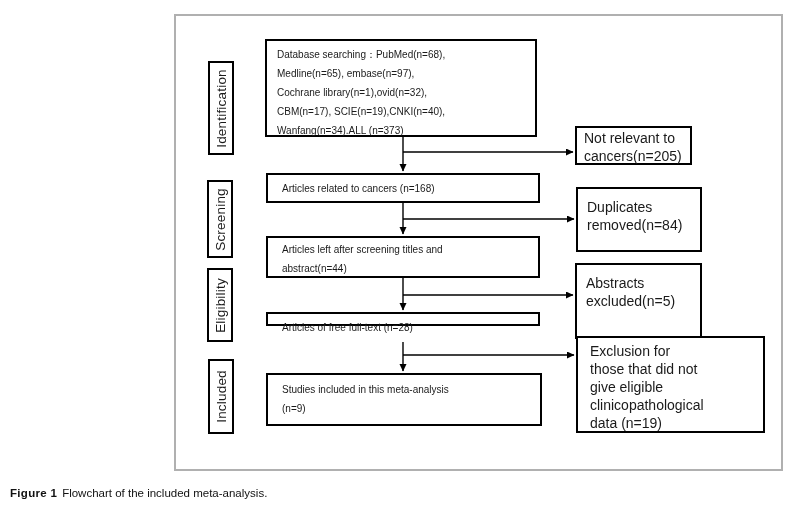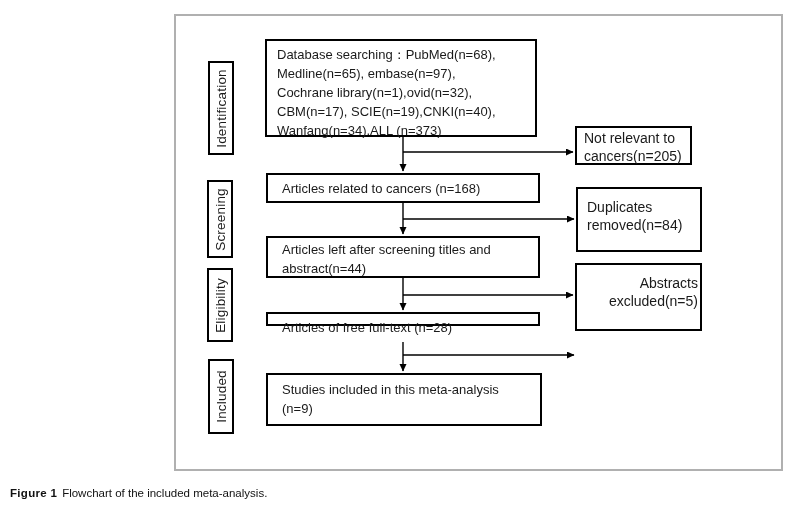--- a/index.html
+++ b/index.html
@@ -18,21 +18,21 @@
     width: 609px; height: 457px;
     border: 2px solid #b0b0b0;
     box-sizing: border-box;
     background: #ffffff;
   }
   .flow-box {
     position: absolute;
     border: 2px solid #000000;
     box-sizing: border-box;
     background: #ffffff;
-    font-size: 13px;
+    font-size: 10px;
     line-height: 19px;
     white-space: pre-line;
   }
   .side-box {
     position: absolute;
     border: 2px solid #000000;
     box-sizing: border-box;
     background: #ffffff;
     font-size: 14px;
     line-height: 18px;
@@ -55,21 +55,21 @@
   }
   
   .box-search   { left: 265px; top: 39px;  width: 272px; height: 98px; padding: 4px 6px 0 10px; }
   .box-related  { left: 266px; top: 173px; width: 274px; height: 30px; padding: 4px 6px 0 14px; }
   .box-screened { left: 266px; top: 236px; width: 274px; height: 42px; padding: 2px 6px 0 14px; }
   .box-fulltext { left: 266px; top: 312px; width: 274px; height: 14px; padding: 4px 6px 0 14px; }
   .box-included { left: 266px; top: 373px; width: 276px; height: 53px; padding: 5px 6px 0 14px; }
   
   .box-notrelevant { left: 575px; top: 126px; width: 117px; height: 39px; padding: 1px 2px 0 7px; }
   .box-duplicates  { left: 576px; top: 187px; width: 126px; height: 65px; padding: 9px 2px 0 9px; }
-  .box-abstracts   { left: 575px; top: 263px; width: 127px; height: 68px; padding: 9px 2px 0 3px; text-align: right; }
+  .box-abstracts   { left: 575px; top: 263px; width: 127px; height: 76px; padding: 9px 2px 0 9px; }
   .box-exclusion   { left: 576px; top: 336px; width: 189px; height: 97px; padding: 4px 2px 0 12px; }
   
   .stage-identification { left: 208px; top: 61px;  width: 26px; height: 94px; }
   .stage-screening      { left: 207px; top: 180px; width: 26px; height: 78px; }
   .stage-eligibility    { left: 207px; top: 268px; width: 26px; height: 74px; }
   .stage-included       { left: 208px; top: 359px; width: 26px; height: 75px; }
   .arrows {
     position: absolute;
     left: 0; top: 0;
     width: 797px; height: 515px;
@@ -114,20 +114,25 @@
   <div class="flow-box box-fulltext">Articles of free full-text (n=28)</div>
   <div class="flow-box box-included">Studies included in this meta-analysis
 (n=9)</div>
 
   <div class="side-box box-notrelevant">Not relevant to
 cancers(n=205)</div>
   <div class="side-box box-duplicates">Duplicates
 removed(n=84)</div>
   <div class="side-box box-abstracts">Abstracts
 excluded(n=5)</div>
+  <div class="side-box box-exclusion">Exclusion for
+those that did not
+give eligible
+clinicopathological
+data (n=19)</div>
 
   <svg class="arrows" viewBox="0 0 797 515" xmlns="http://www.w3.org/2000/svg">
     <defs>
       <marker id="ah" markerWidth="8" markerHeight="8" refX="7" refY="3.5" orient="auto" markerUnits="userSpaceOnUse">
         <path d="M0,0 L7.5,3.5 L0,7 Z" fill="#000000"></path>
       </marker>
     </defs>
     <g stroke="#000000" stroke-width="1.4" fill="none">
       <line x1="403" y1="137" x2="403" y2="171" marker-end="url(#ah)"></line>
       <line x1="403" y1="152" x2="573" y2="152" marker-end="url(#ah)"></line>

